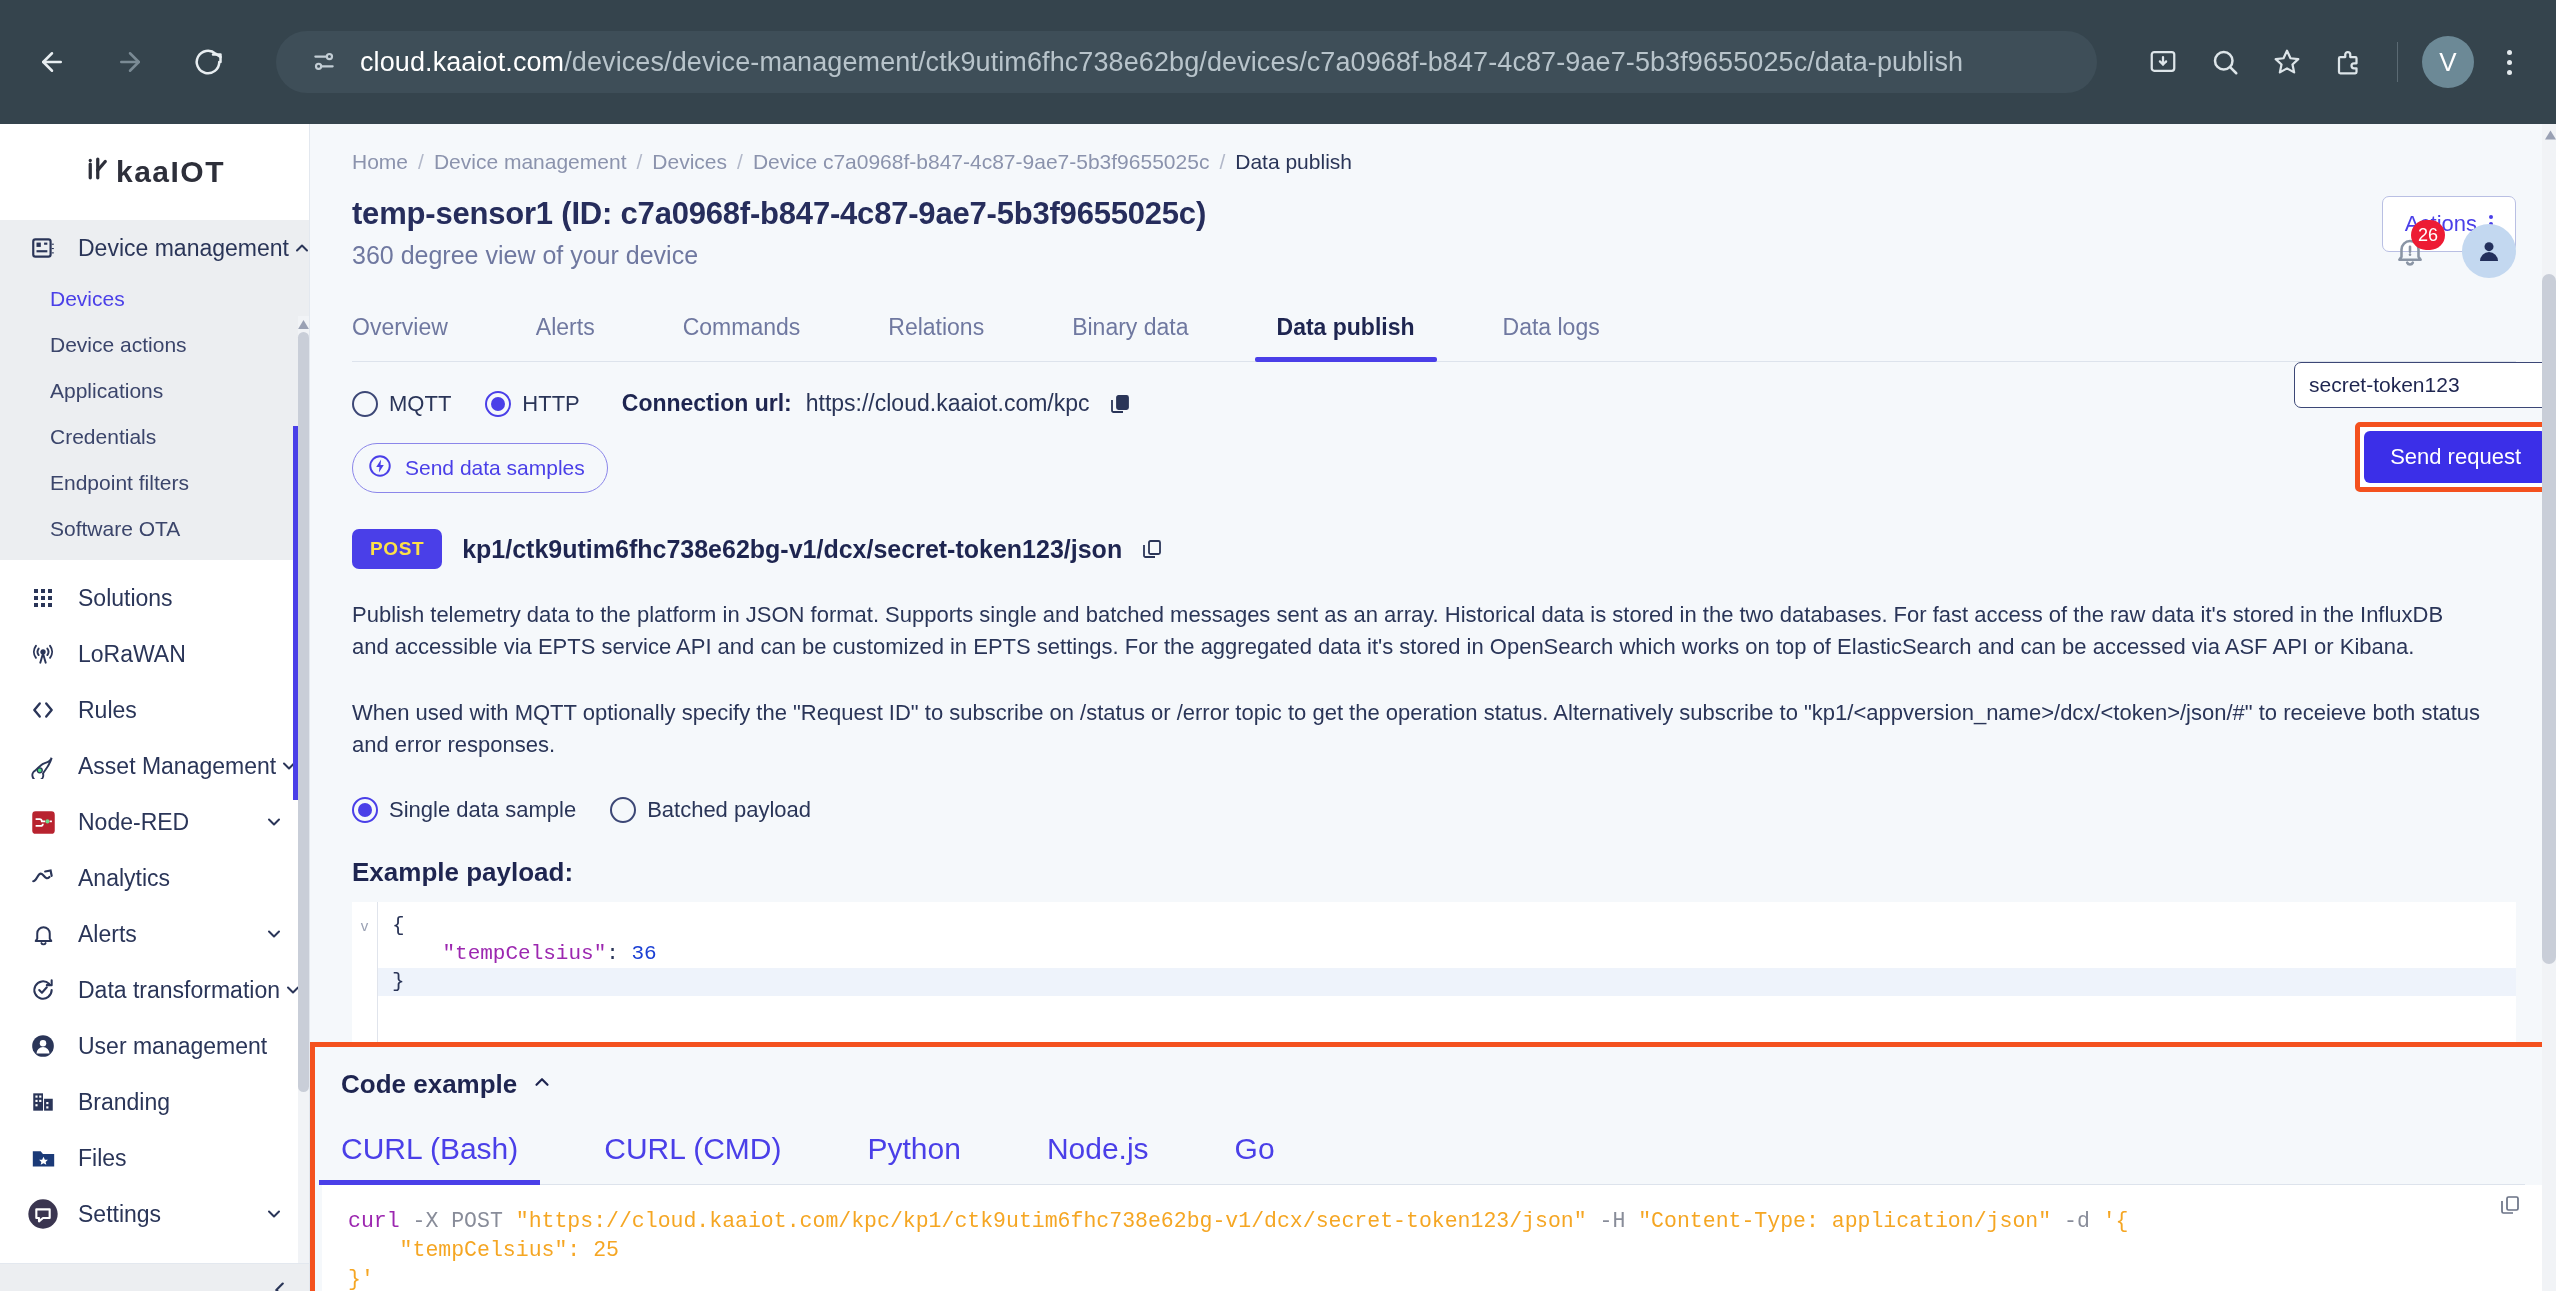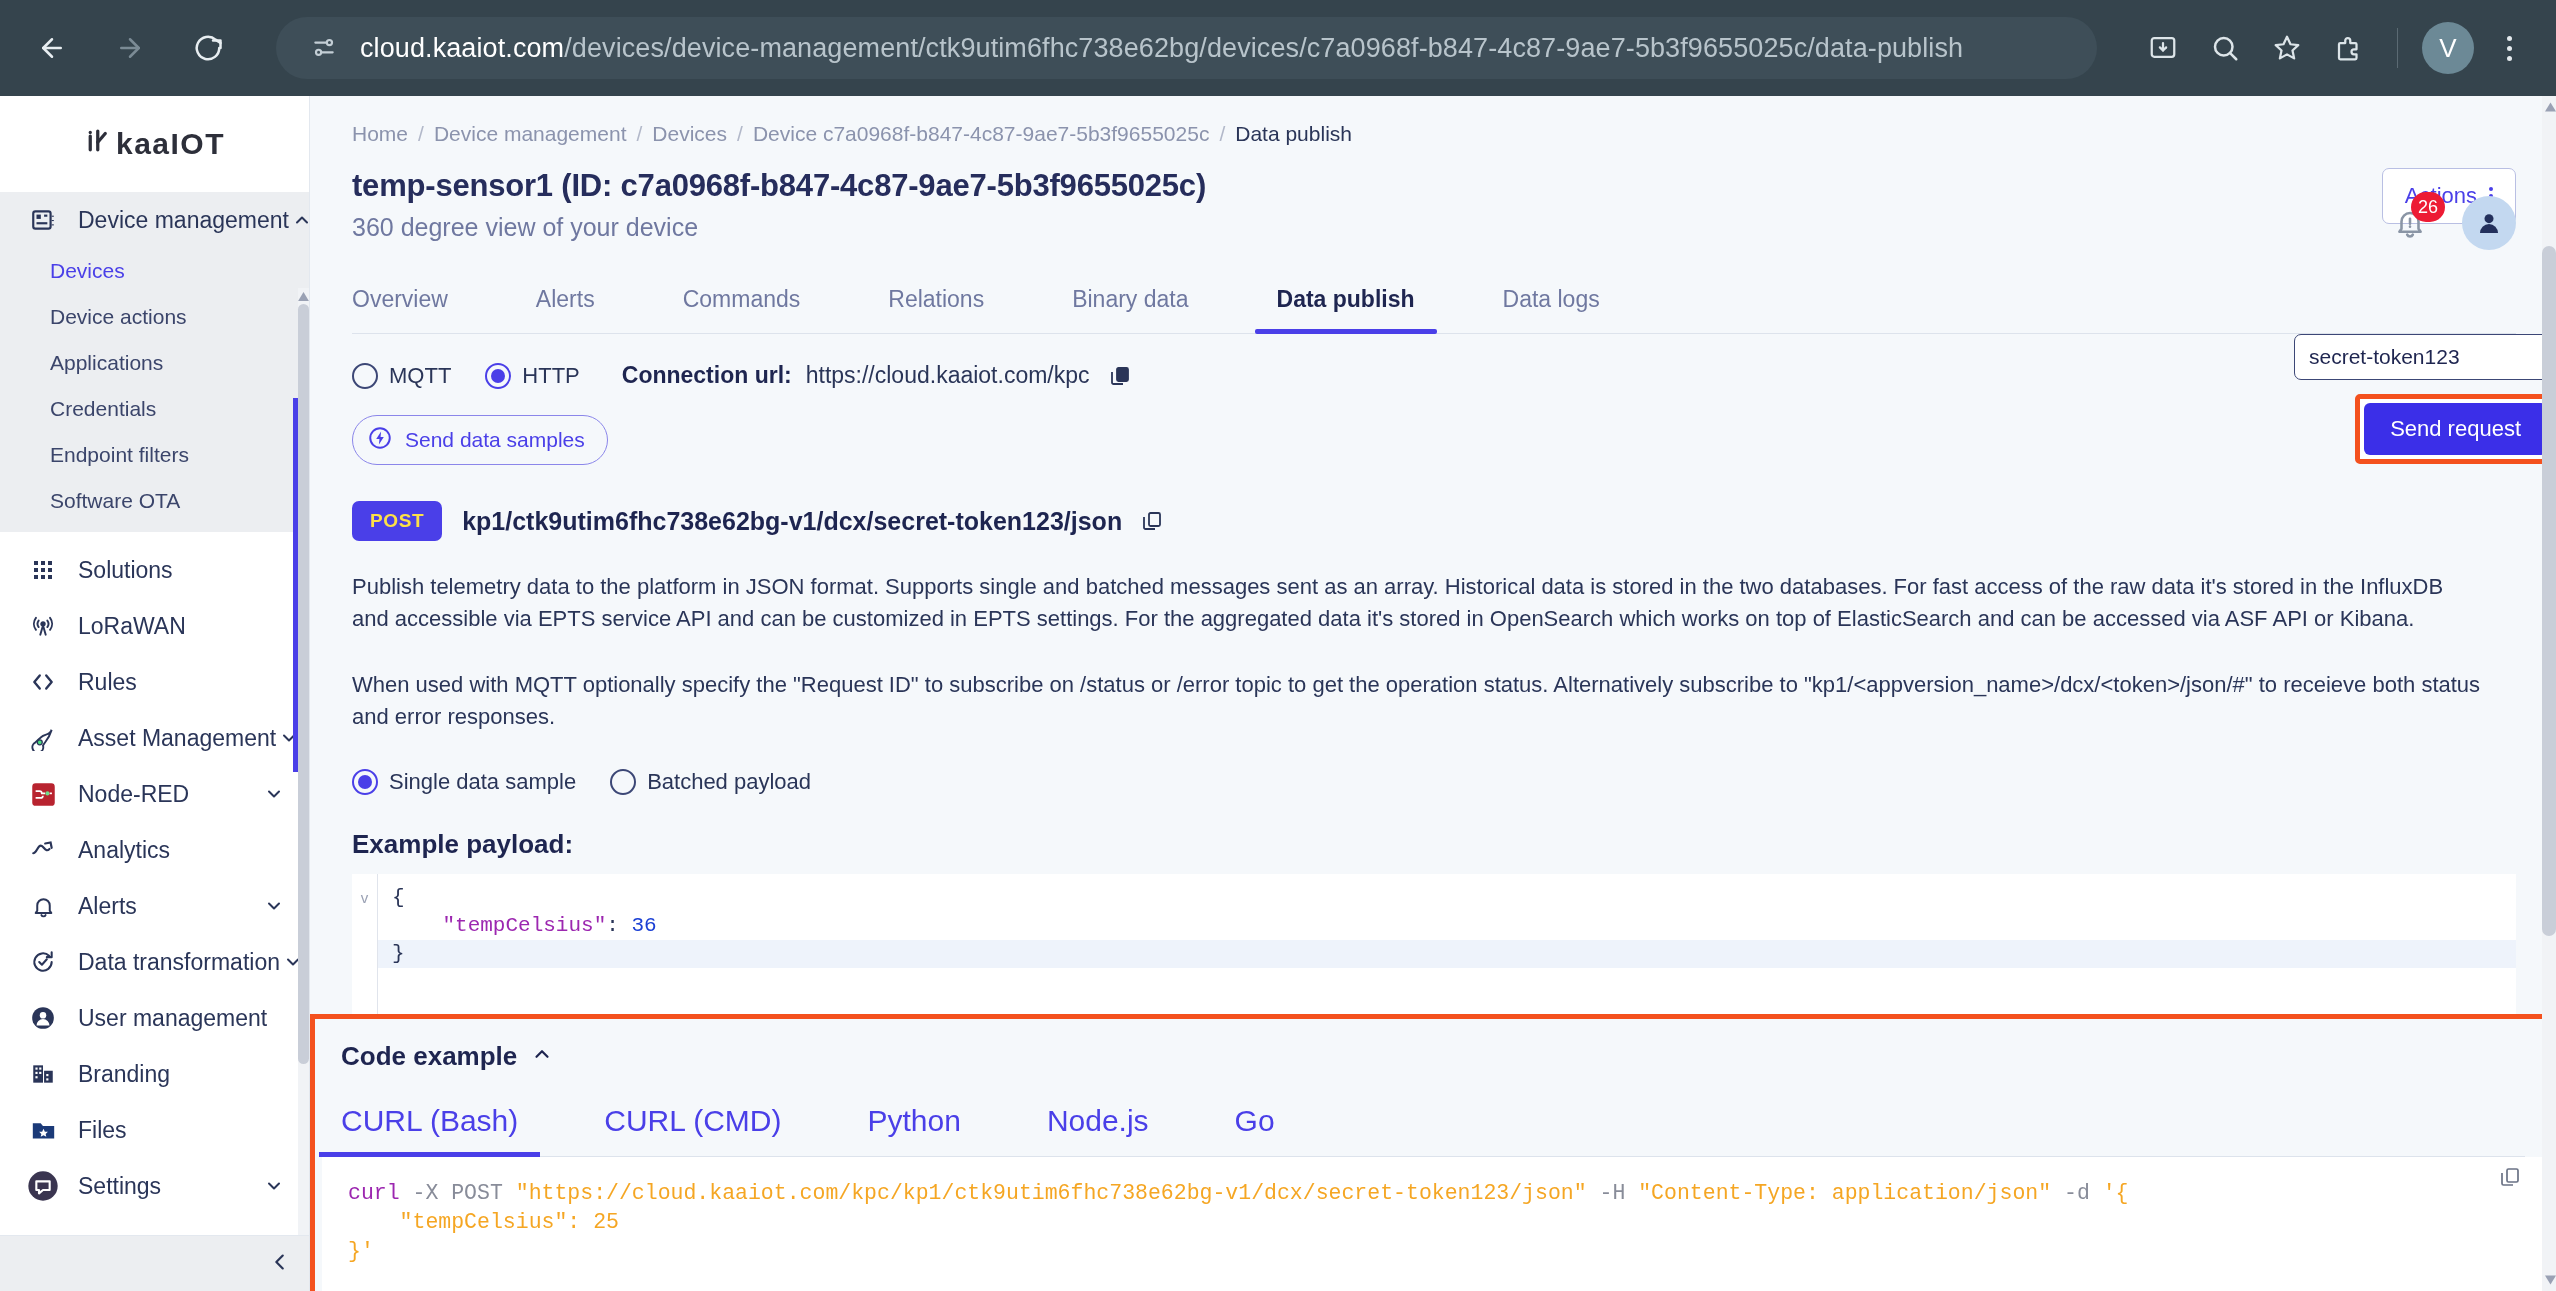--- a/index.html
+++ b/index.html
@@ -5,21 +5,21 @@
   * { box-sizing: border-box; margin: 0; padding: 0; }
   html, body {
     width: 2556px; height: 1291px;
     font-family: "Liberation Sans", sans-serif;
     background: #ffffff;
     overflow: hidden;
   }
 
   
   .browser-chrome {
-    height: 96px;
+    height: 124px;
     background: #35444d;
     display: flex;
     align-items: center;
     padding: 0 24px;
     gap: 22px;
     position: relative;
   }
   .nav-btn {
     width: 56px; height: 56px;
     display: flex; align-items: center; justify-content: center;

